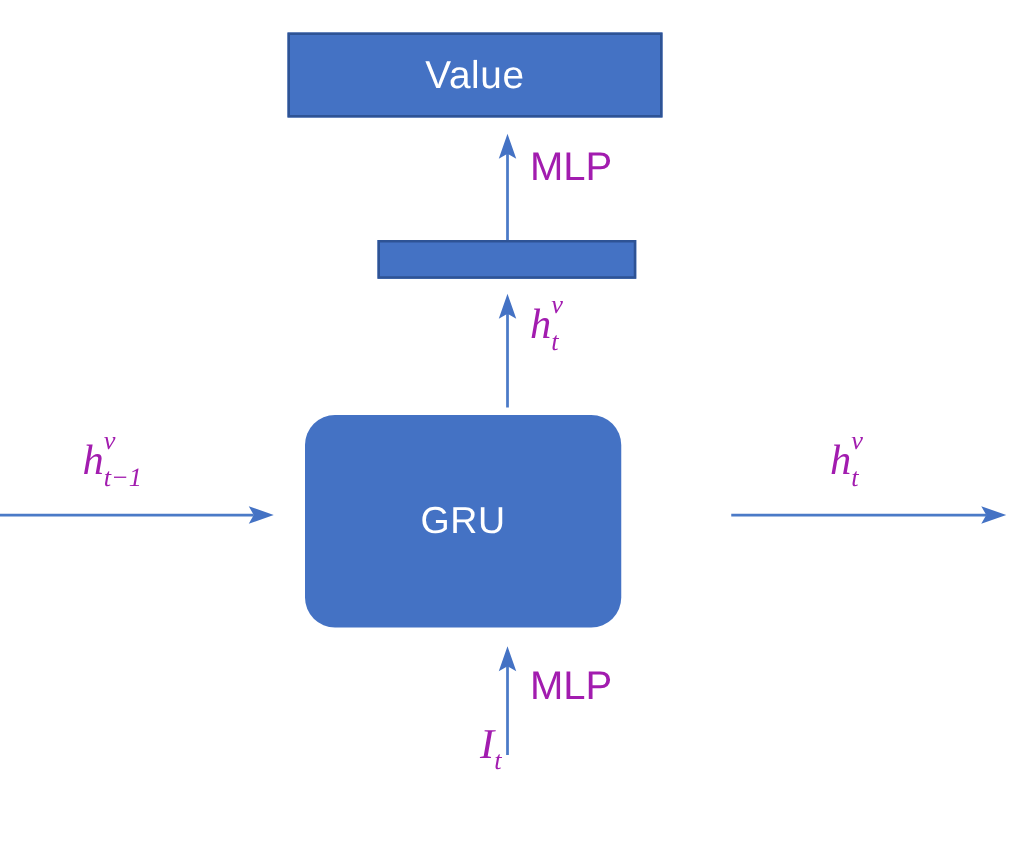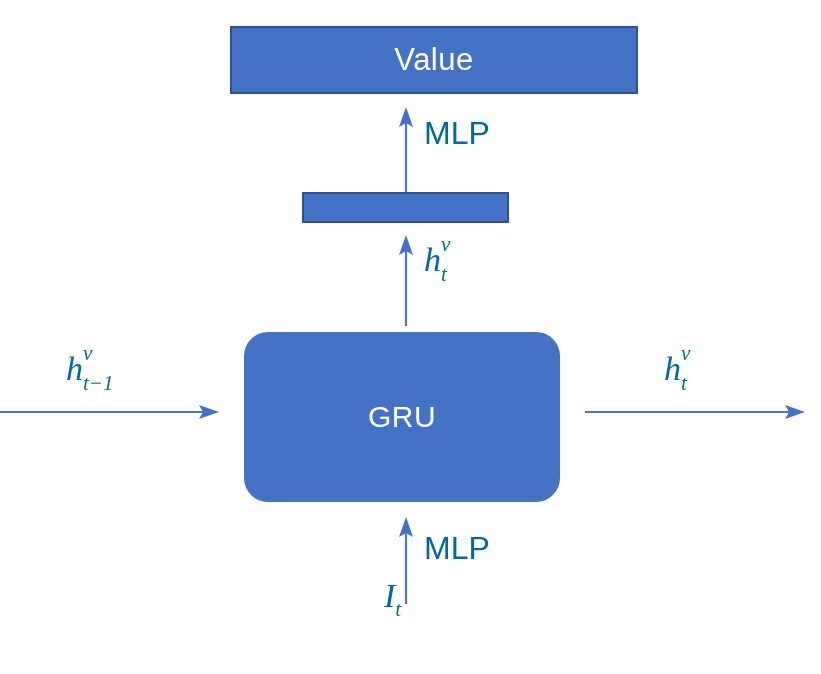--- a/index.html
+++ b/index.html
@@ -29,36 +29,36 @@
   .box-label {
     color: #ffffff;
     font-family: "Liberation Sans", sans-serif;
     font-weight: 400;
     letter-spacing: 0.5px;
   }
 
   #value-box {
     left: 230px;
     top: 26px;
-    width: 408px;
+    width: 300px;
     height: 68px;
   }
   #value-box .box-label { font-size: 31px; }
 
   #hidden-bar {
     left: 302px;
     top: 192px;
     width: 207px;
     height: 31px;
   }
 
   #gru-box {
     left: 244px;
     top: 332px;
-    width: 316px;
+    width: 253px;
     height: 170px;
     border: none;
     border-radius: 24px;
   }
   #gru-box .box-label { font-size: 30px; }
 
   
   .arrow-svg {
     position: absolute;
     overflow: visible;
@@ -75,21 +75,21 @@
 
   #arrow-value    { left: 397px; top: 106px; }
   #arrow-hidden   { left: 397px; top: 234px; }
   #arrow-input    { left: 397px; top: 516px; }
   #arrow-left     { left: 0px;   top: 402px; }
   #arrow-right    { left: 585px; top: 402px; }
 
   
   .label {
     position: absolute;
-    color: #0369a1;
+    color: #a21caf;
     white-space: nowrap;
   }
   .plain {
     font-family: "Liberation Sans", sans-serif;
     font-size: 32px;
     font-weight: 400;
   }
   .math {
     font-family: "Liberation Serif", serif;
     font-style: italic;

